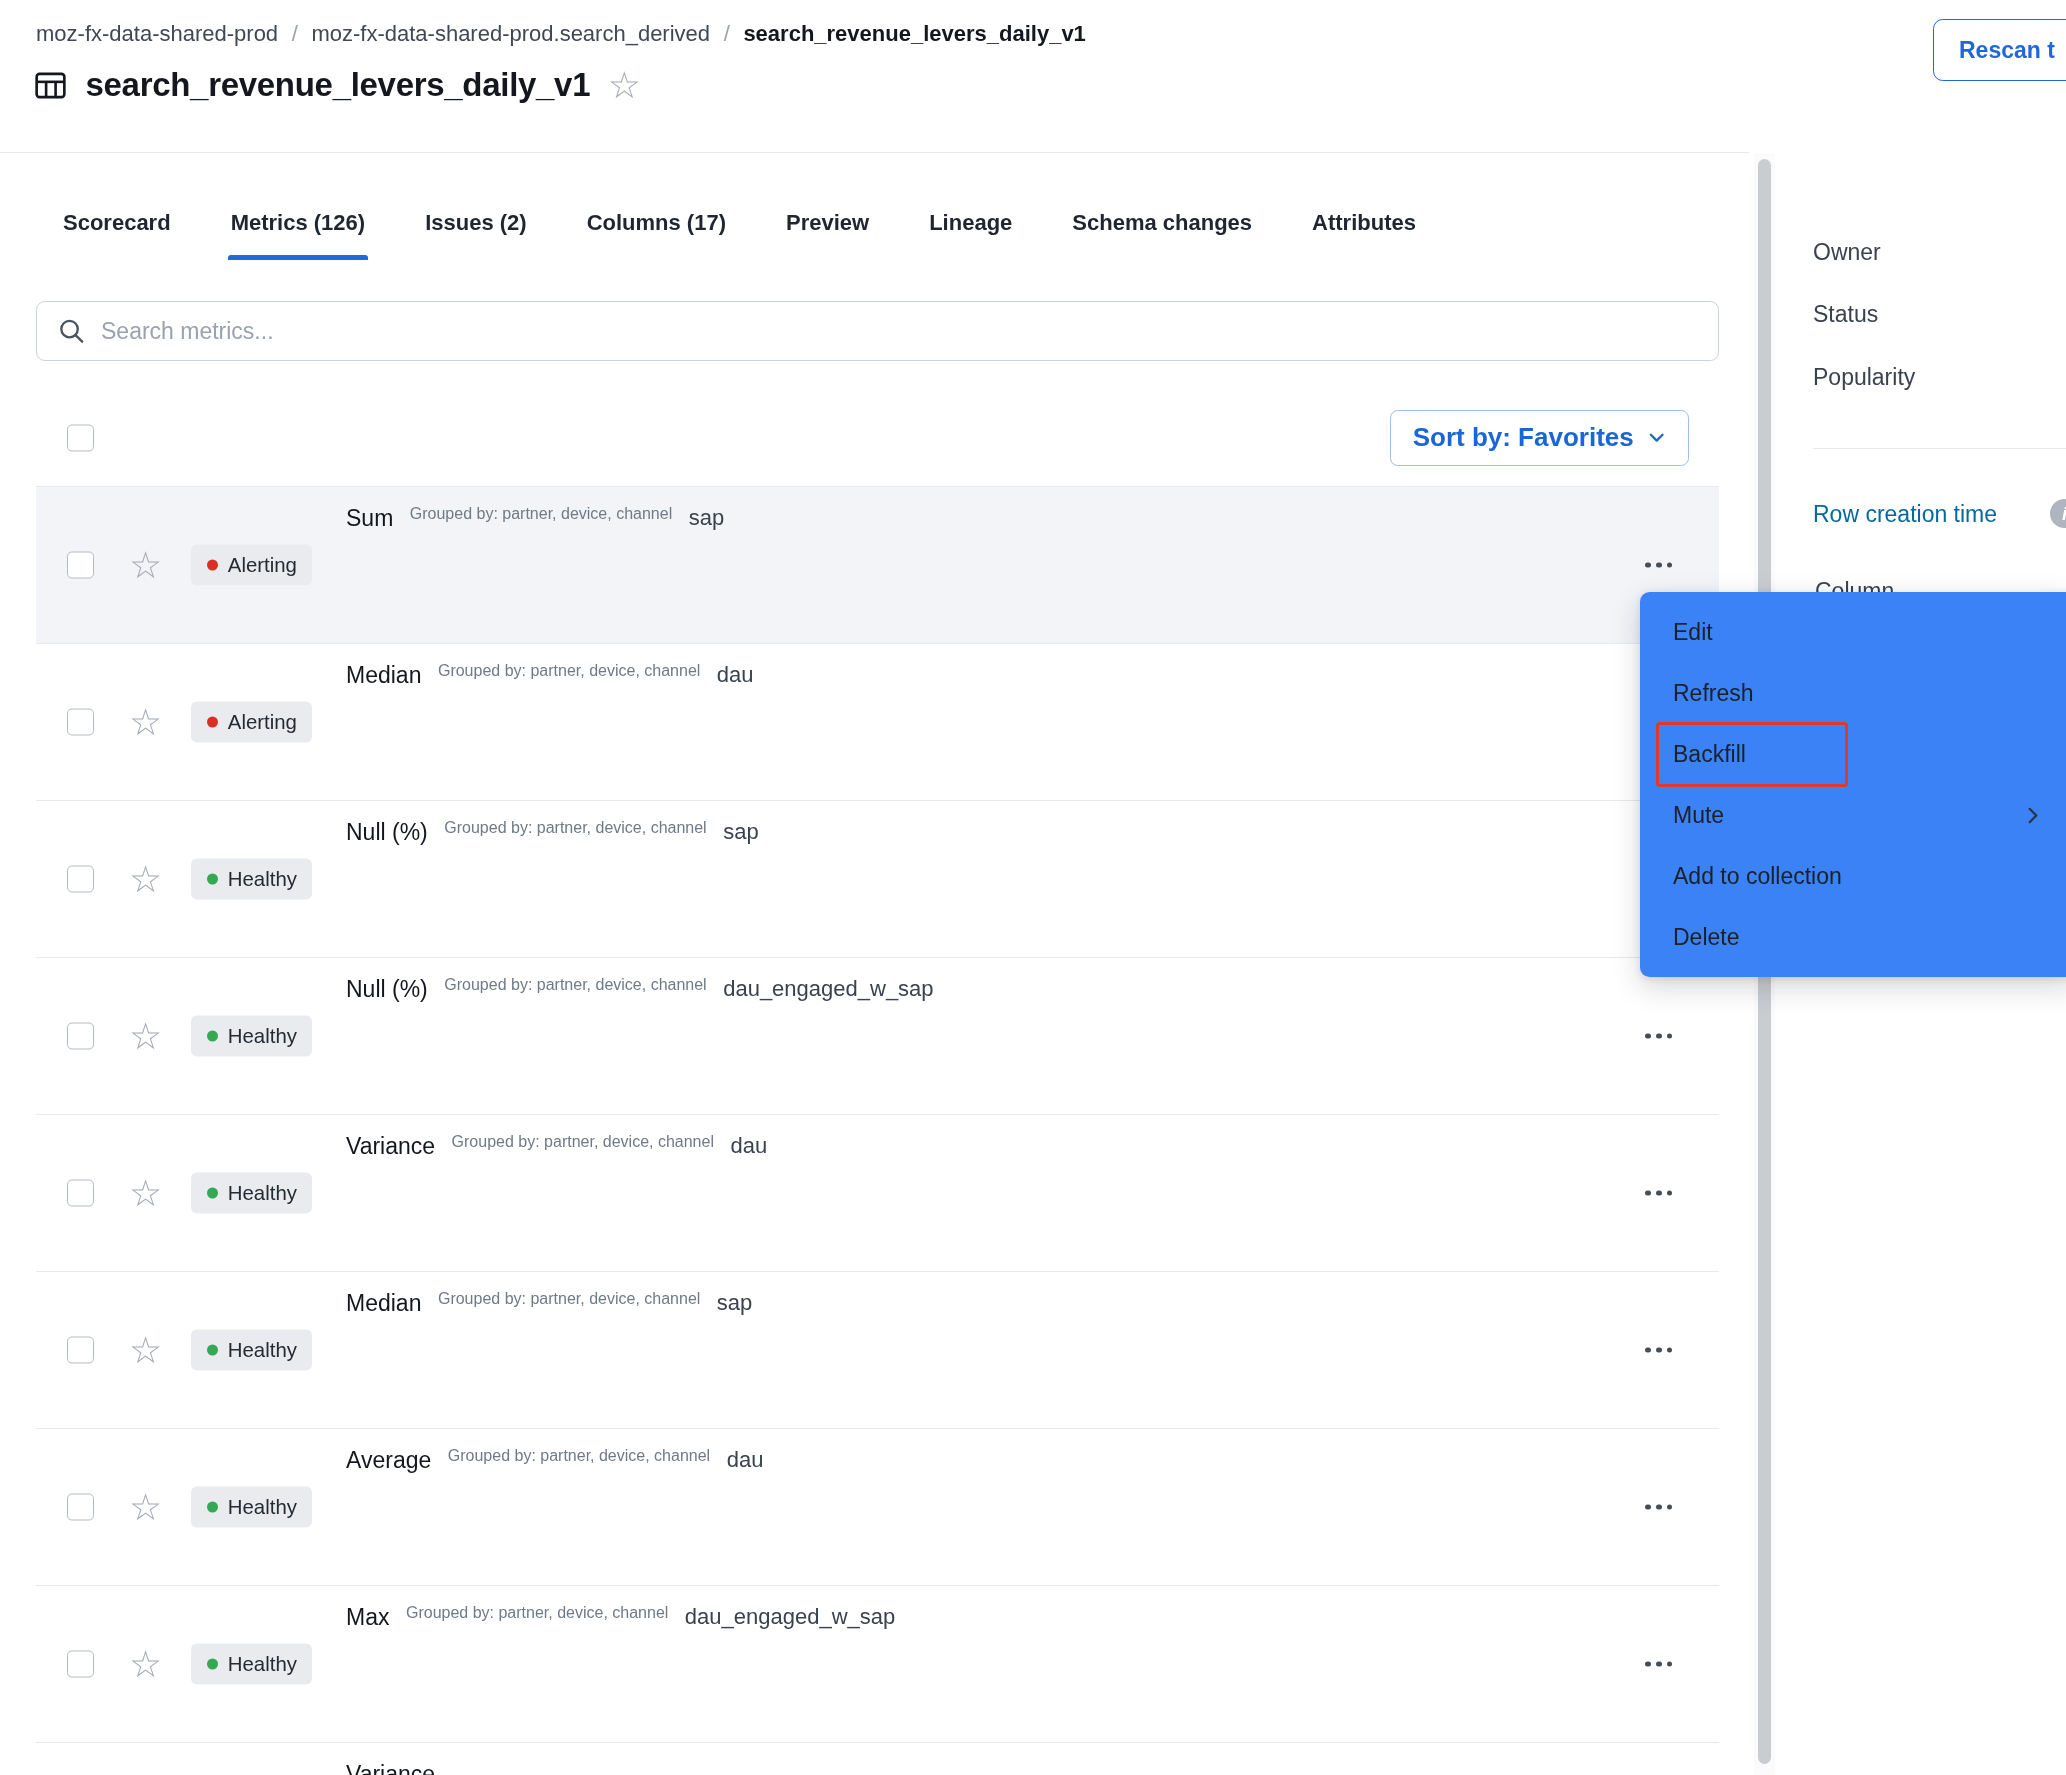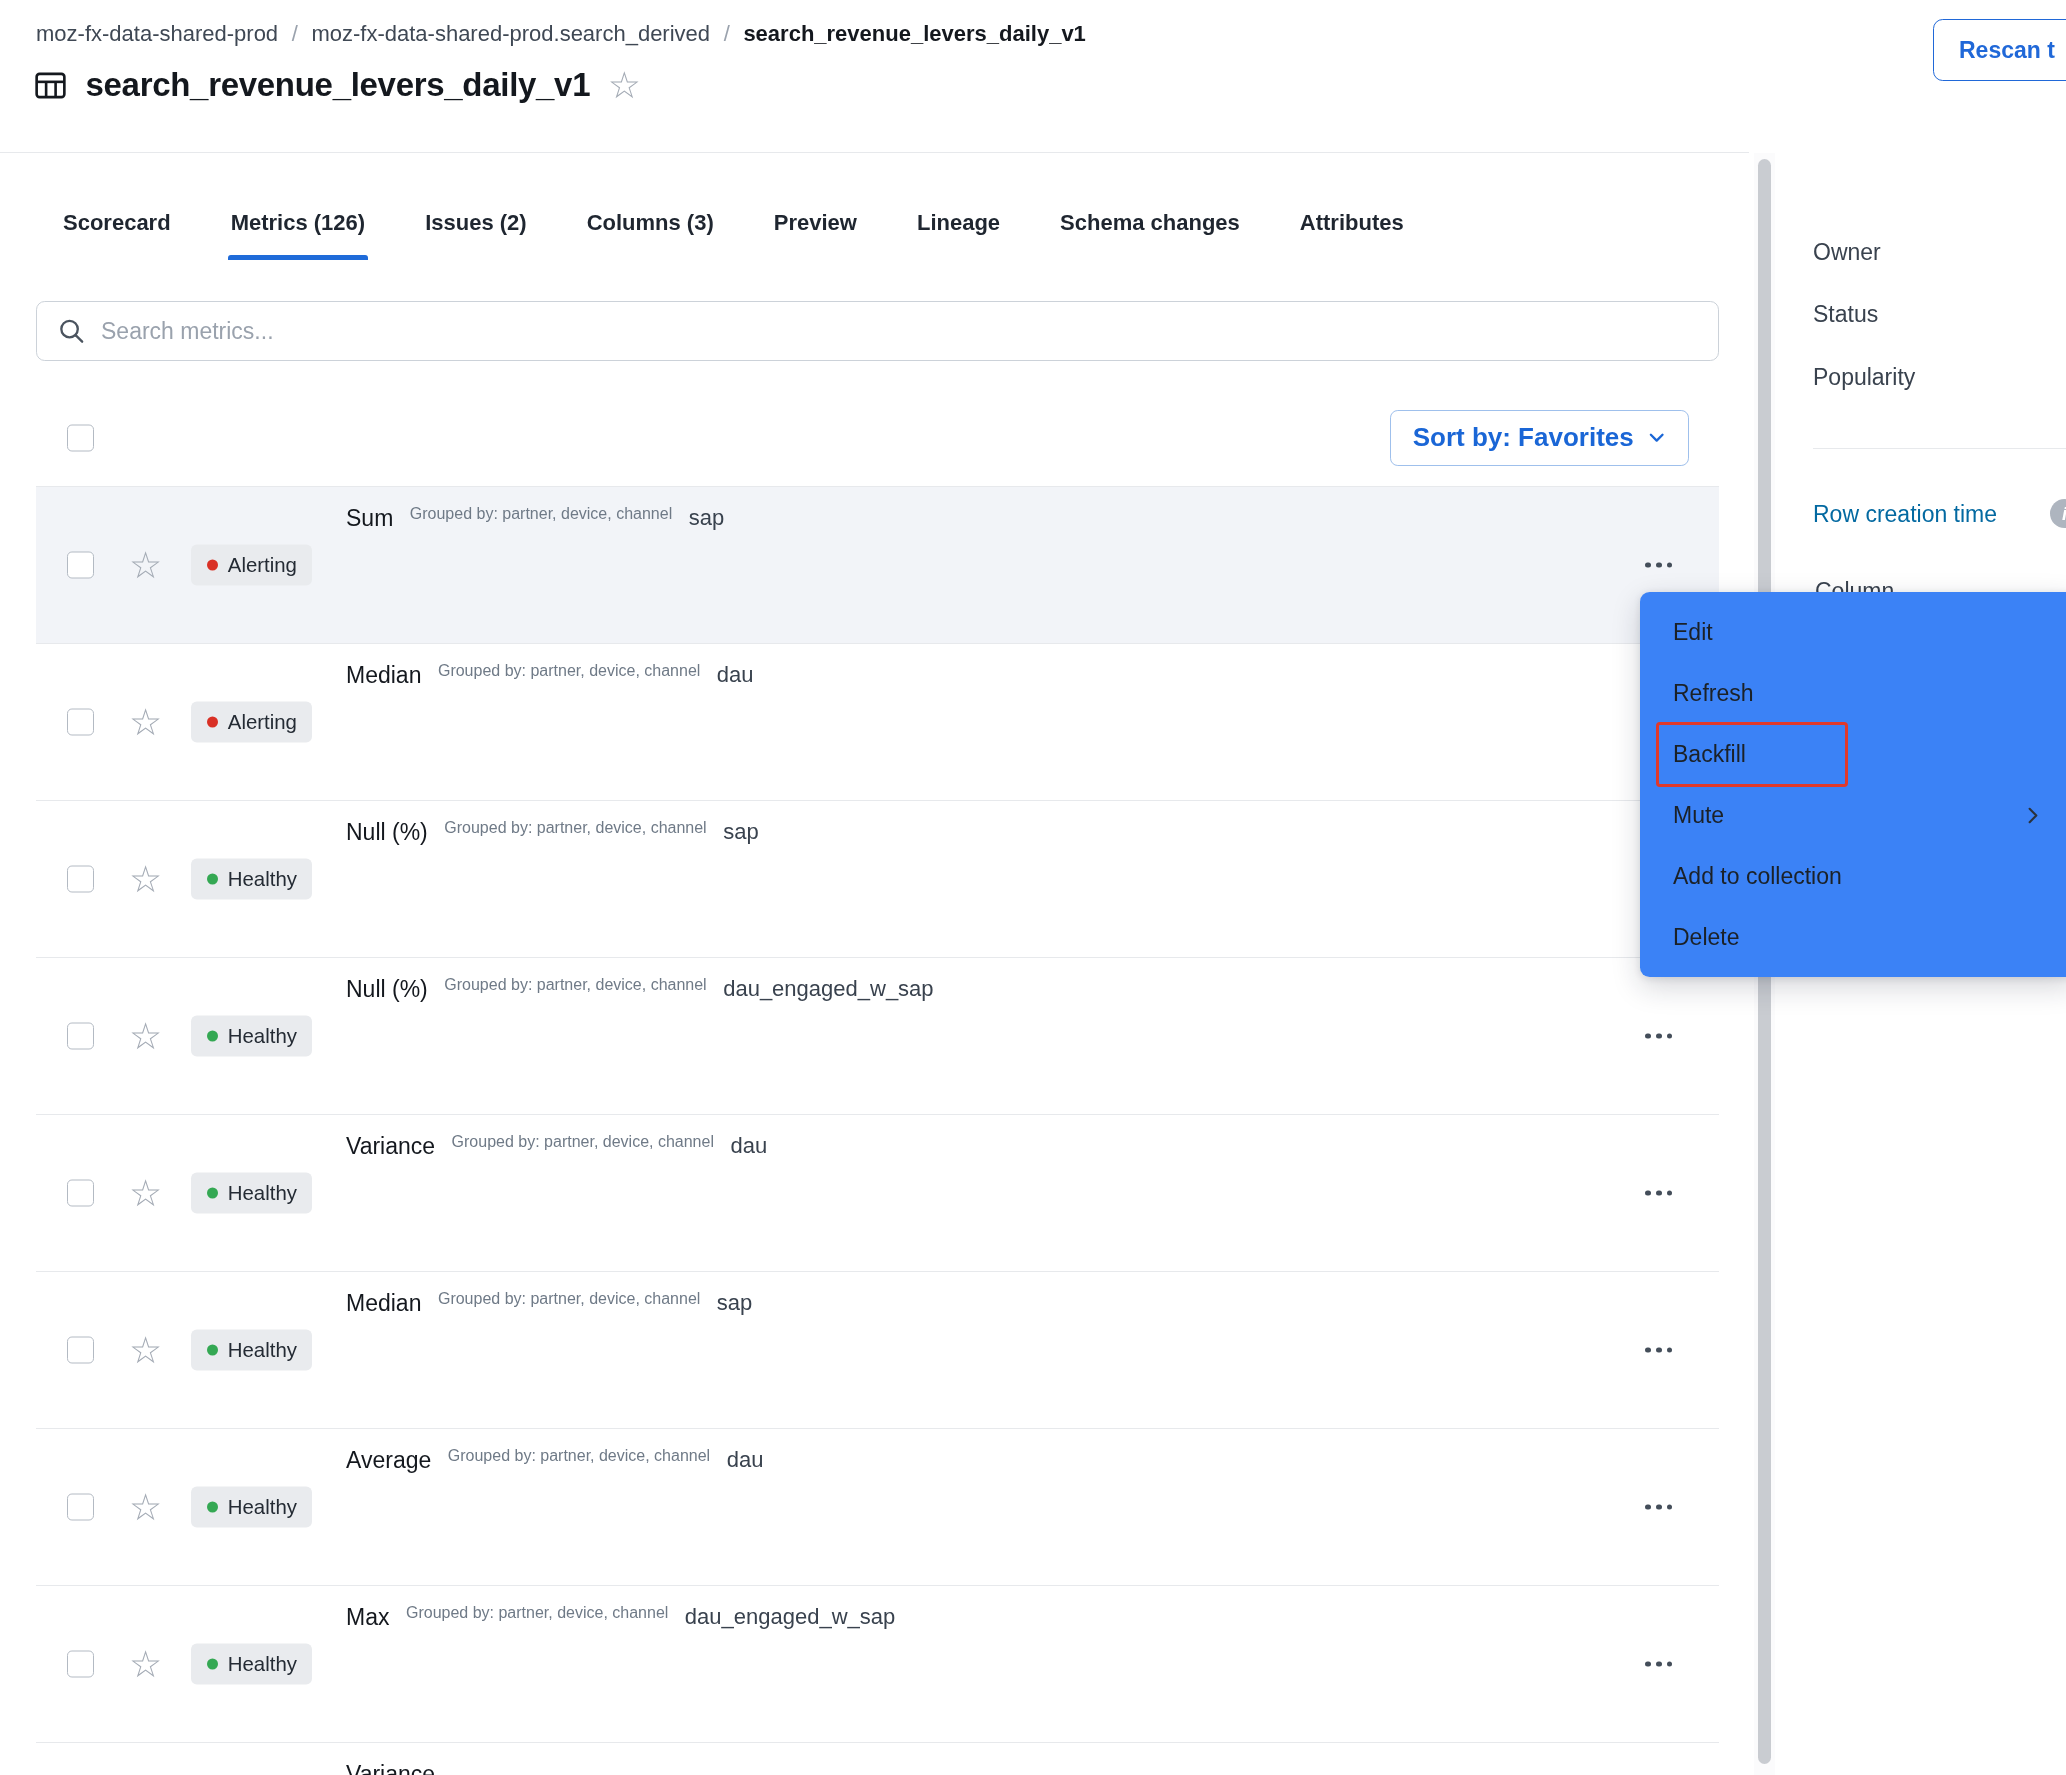--- a/index.html
+++ b/index.html
@@ -101,21 +101,21 @@
       <div class="tab">
     <span>Scorecard</span>
   </div>
       <div class="tab active">
     <span>Metrics (126)</span>
   </div>
       <div class="tab">
     <span>Issues (2)</span>
   </div>
       <div class="tab">
-    <span>Columns (3)</span>
+    <span>Columns (17)</span>
   </div>
       <div class="tab">
     <span>Preview</span>
   </div>
       <div class="tab">
     <span>Lineage</span>
   </div>
       <div class="tab">
     <span>Schema changes</span>
   </div>

